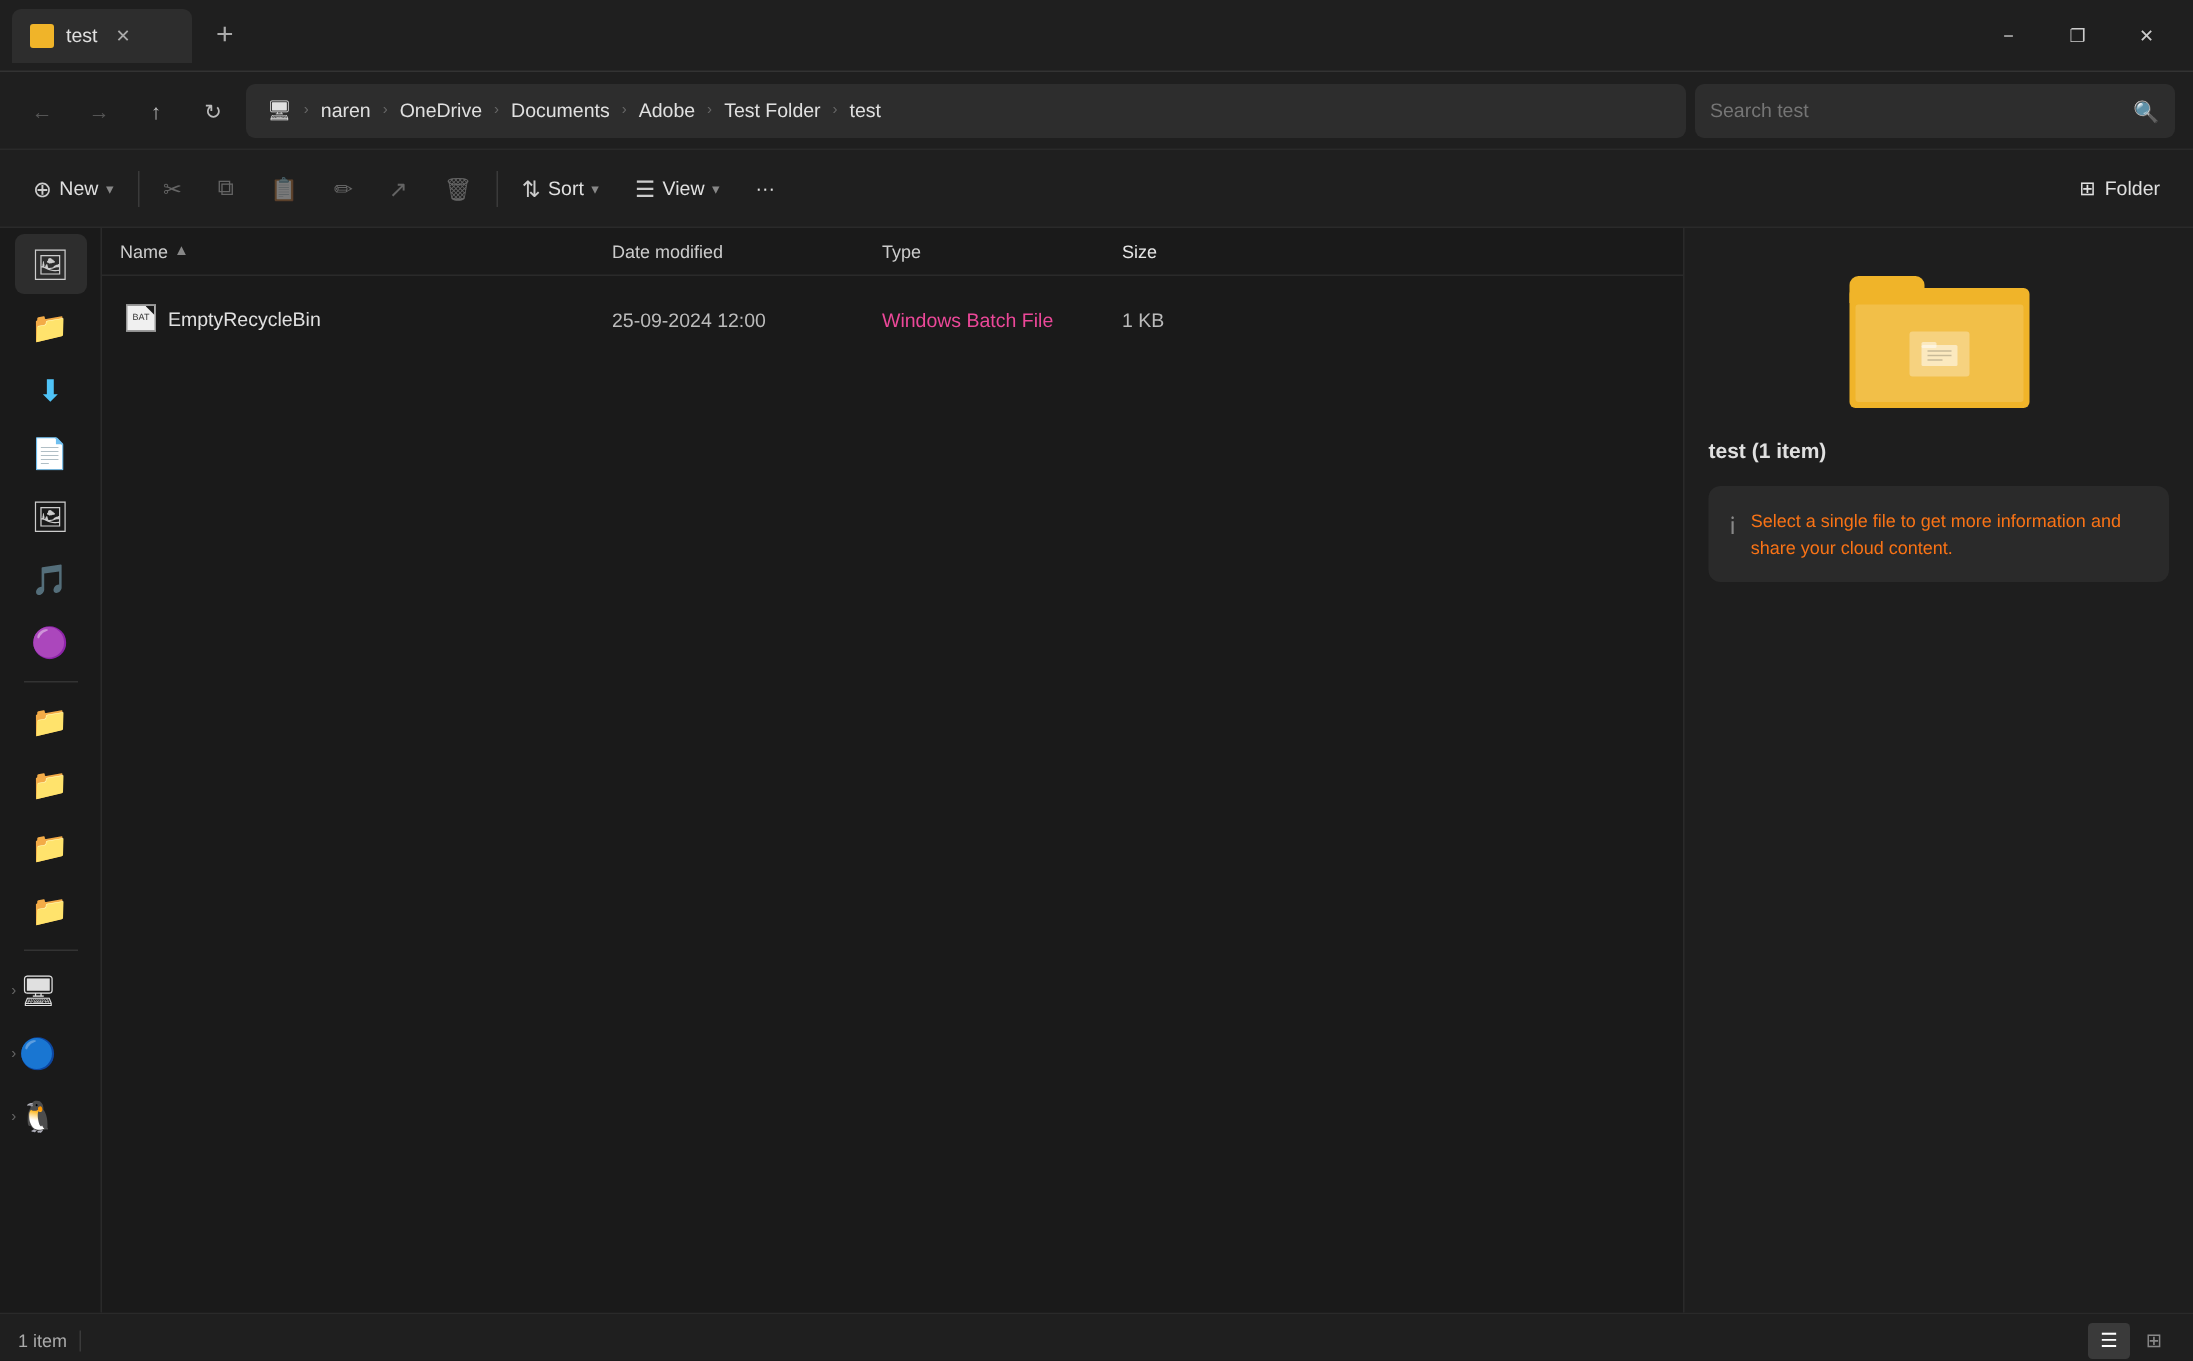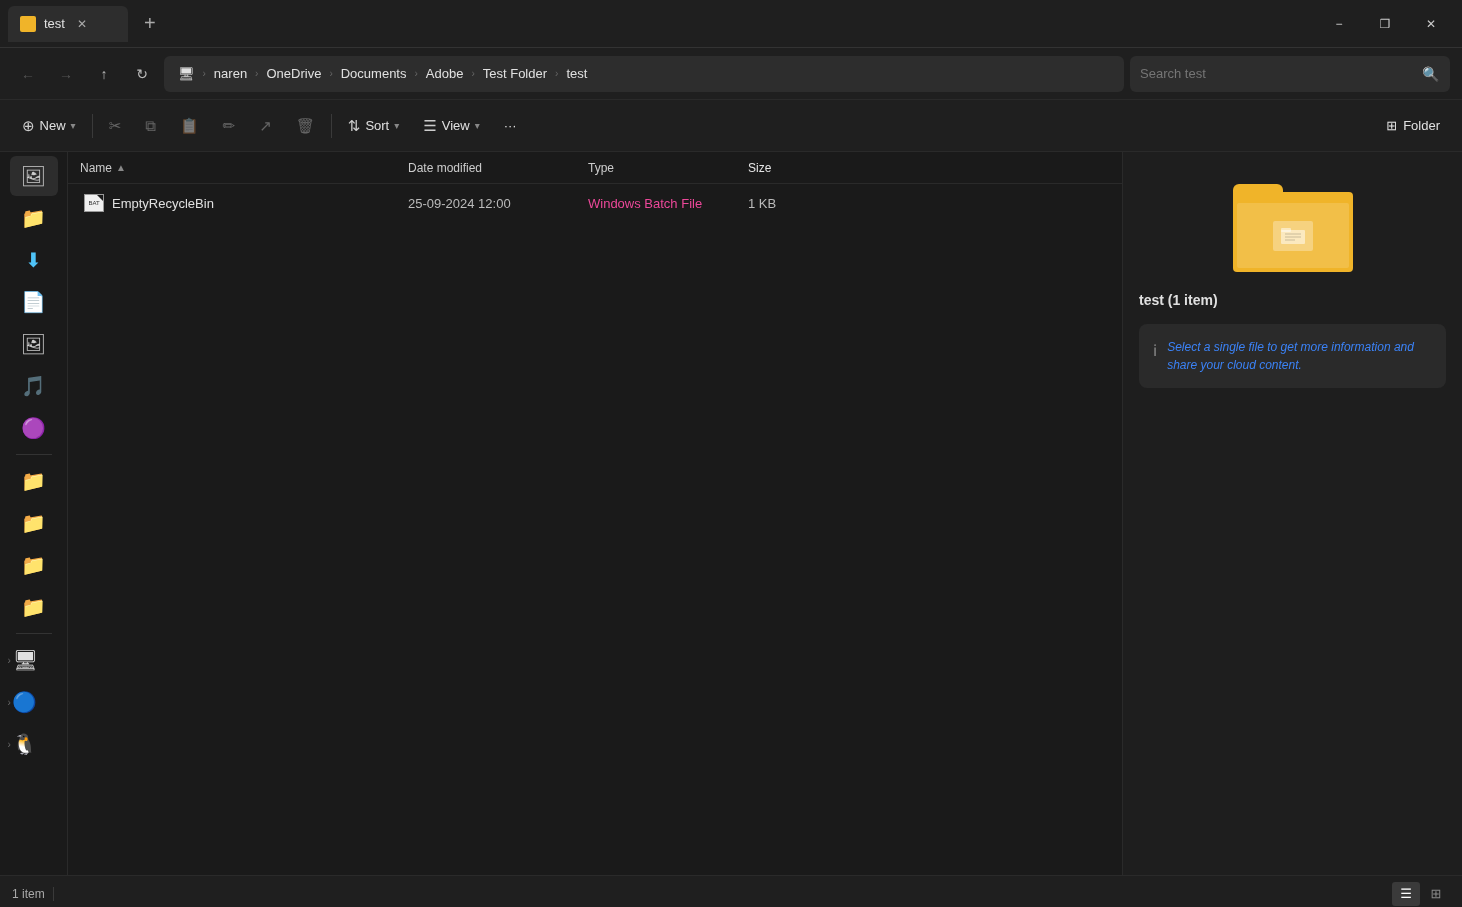--- a/index.html
+++ b/index.html
@@ -252,21 +252,21 @@
       color: #ccc;
       font-size: 12px;
     }
     .col-date { width: 180px; color: #ccc; font-size: 12px; }
     .col-type { width: 160px; color: #ccc; font-size: 12px; }
     .col-size { width: 100px; color: #e5e5e5; font-size: 12px; }
     .sort-arrow { color: #888; font-size: 10px; }
 
     .file-row {
       display: flex;
-      align-items: center;
+      align-items: flex-end;
       height: 36px;
       cursor: pointer;
       border-radius: 4px;
       margin: 1px 4px;
     }
     .file-row-name {
       width: 336px;
       padding: 0 12px;
       display: flex;
       align-items: center;
@@ -369,24 +369,23 @@
       display: flex;
       gap: 10px;
       align-items: flex-start;
     }
     .info-icon {
       color: #888;
       font-size: 16px;
       margin-top: 1px;
     }
     .info-text {
-      color: #3b82f6;
+      color: #f97316;
       font-size: 12px;
       line-height: 1.5;
-      font-style: italic;
     }
 
     
     .status-bar {
       display: flex;
       align-items: center;
       background: #1f1f1f;
       height: 36px;
       padding: 7px 12px;
       border-top: 1px solid #2a2a2a;

